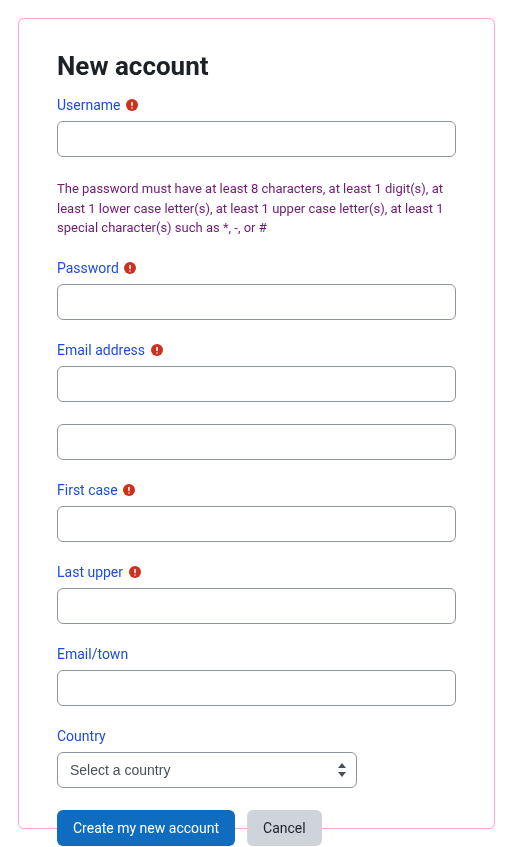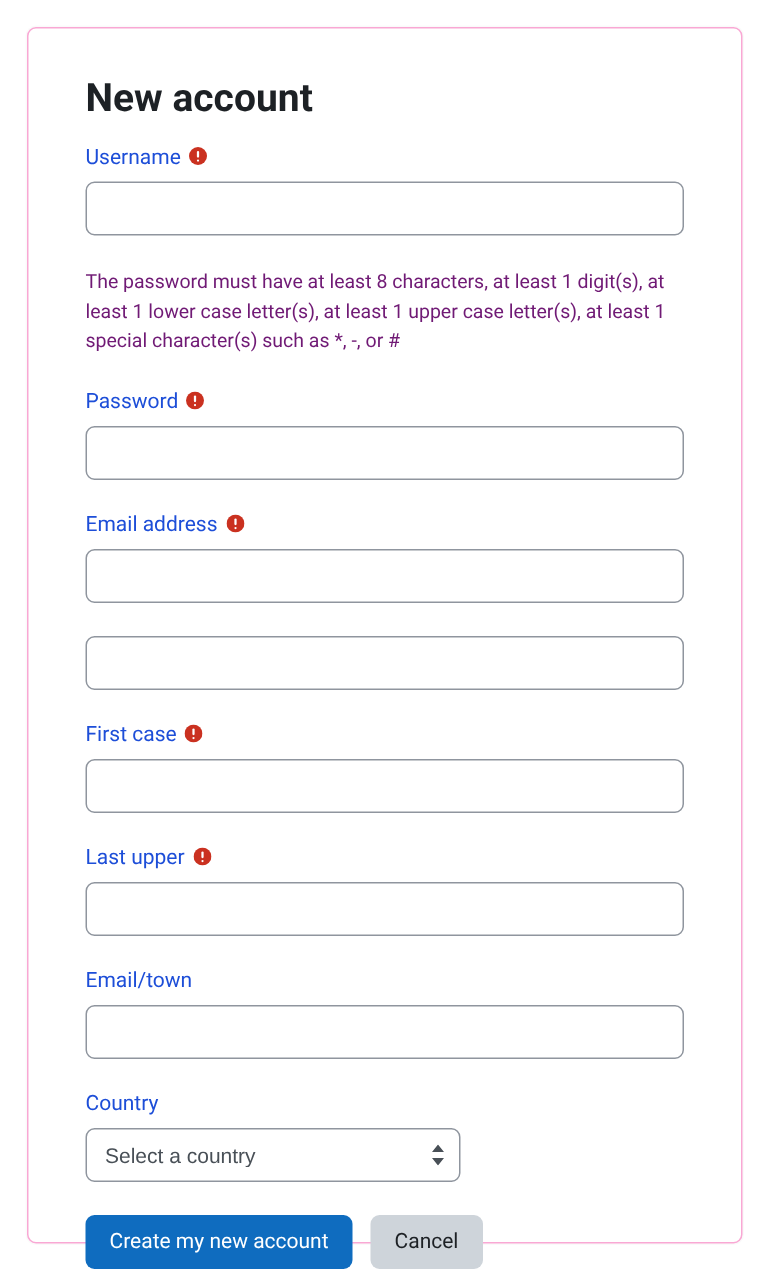--- a/index.html
+++ b/index.html
@@ -61,21 +61,21 @@
       padding: 6px 12px;
       font-size: 14px;
       color: #495057;
       background: #fff;
       border: 1px solid #8f959e;
       border-radius: 6px;
       outline: none;
     }
     .select-wrap {
       position: relative;
-      width: 250px;
+      width: 300px;
     }
     select.form-control {
       width: 100%;
       height: 36px;
       padding: 6px 28px 6px 12px;
       font-size: 14px;
       color: #495057;
       background: #fff;
       border: 1px solid #8f959e;
       border-radius: 6px;

